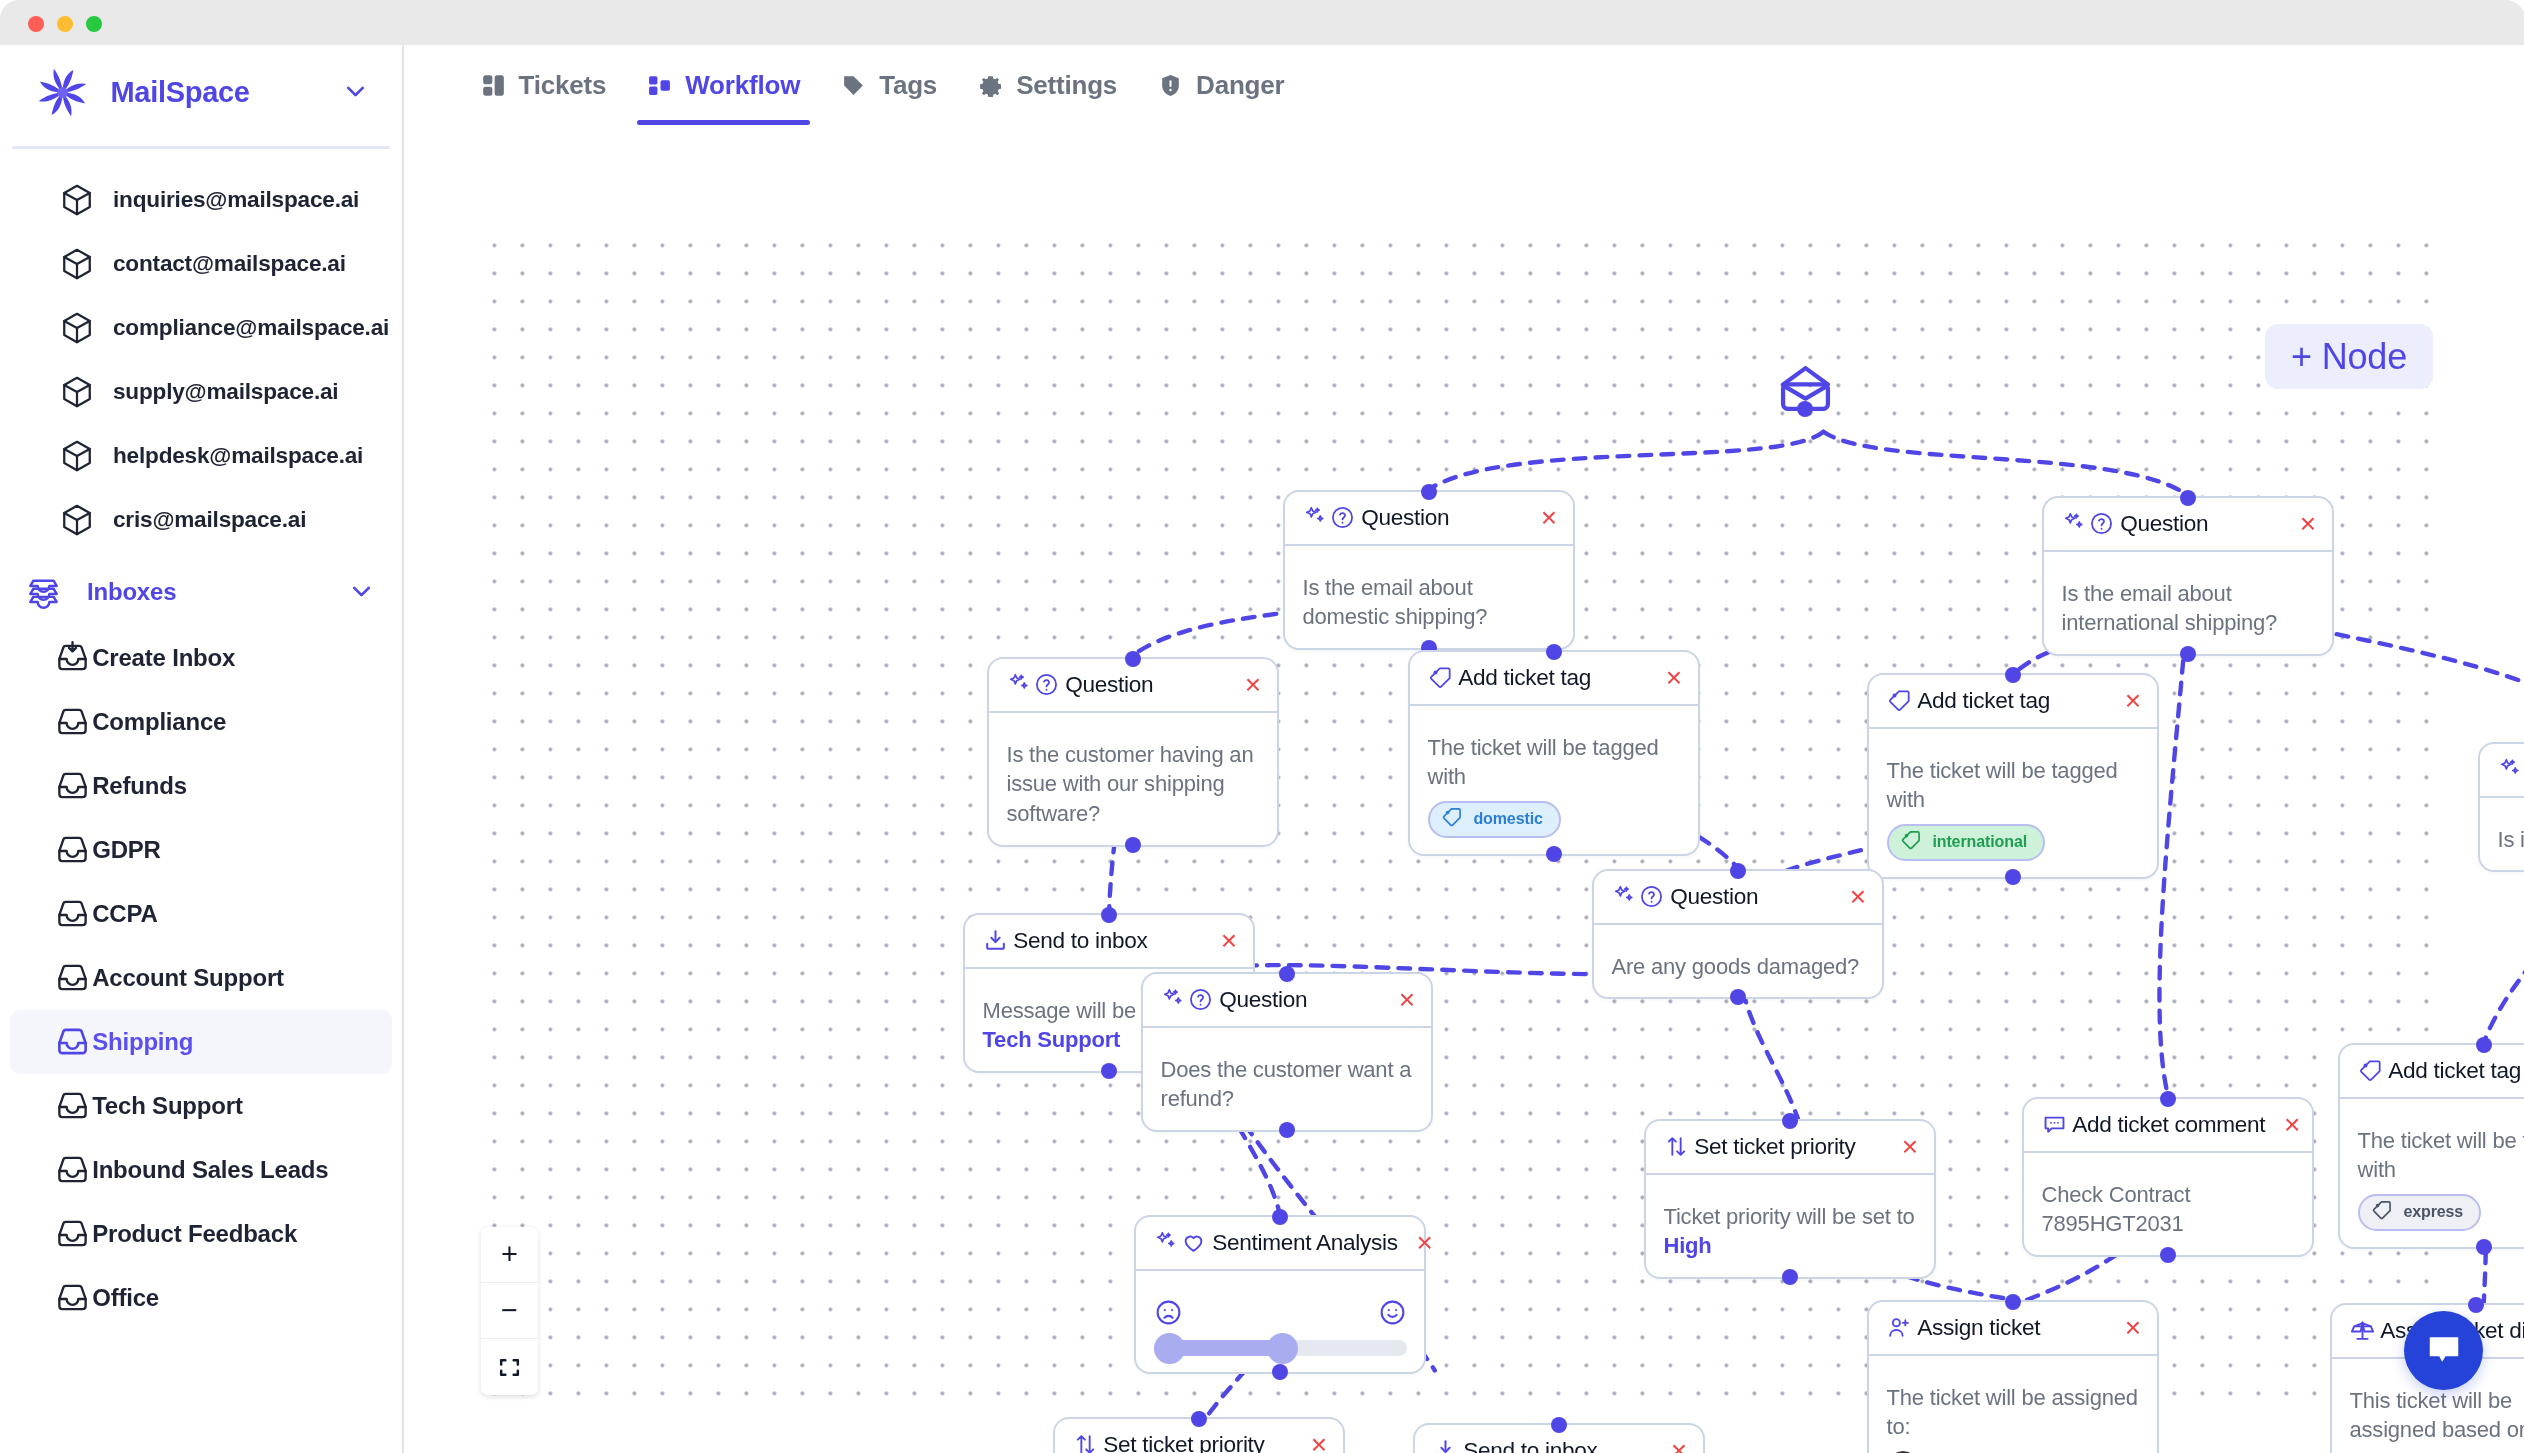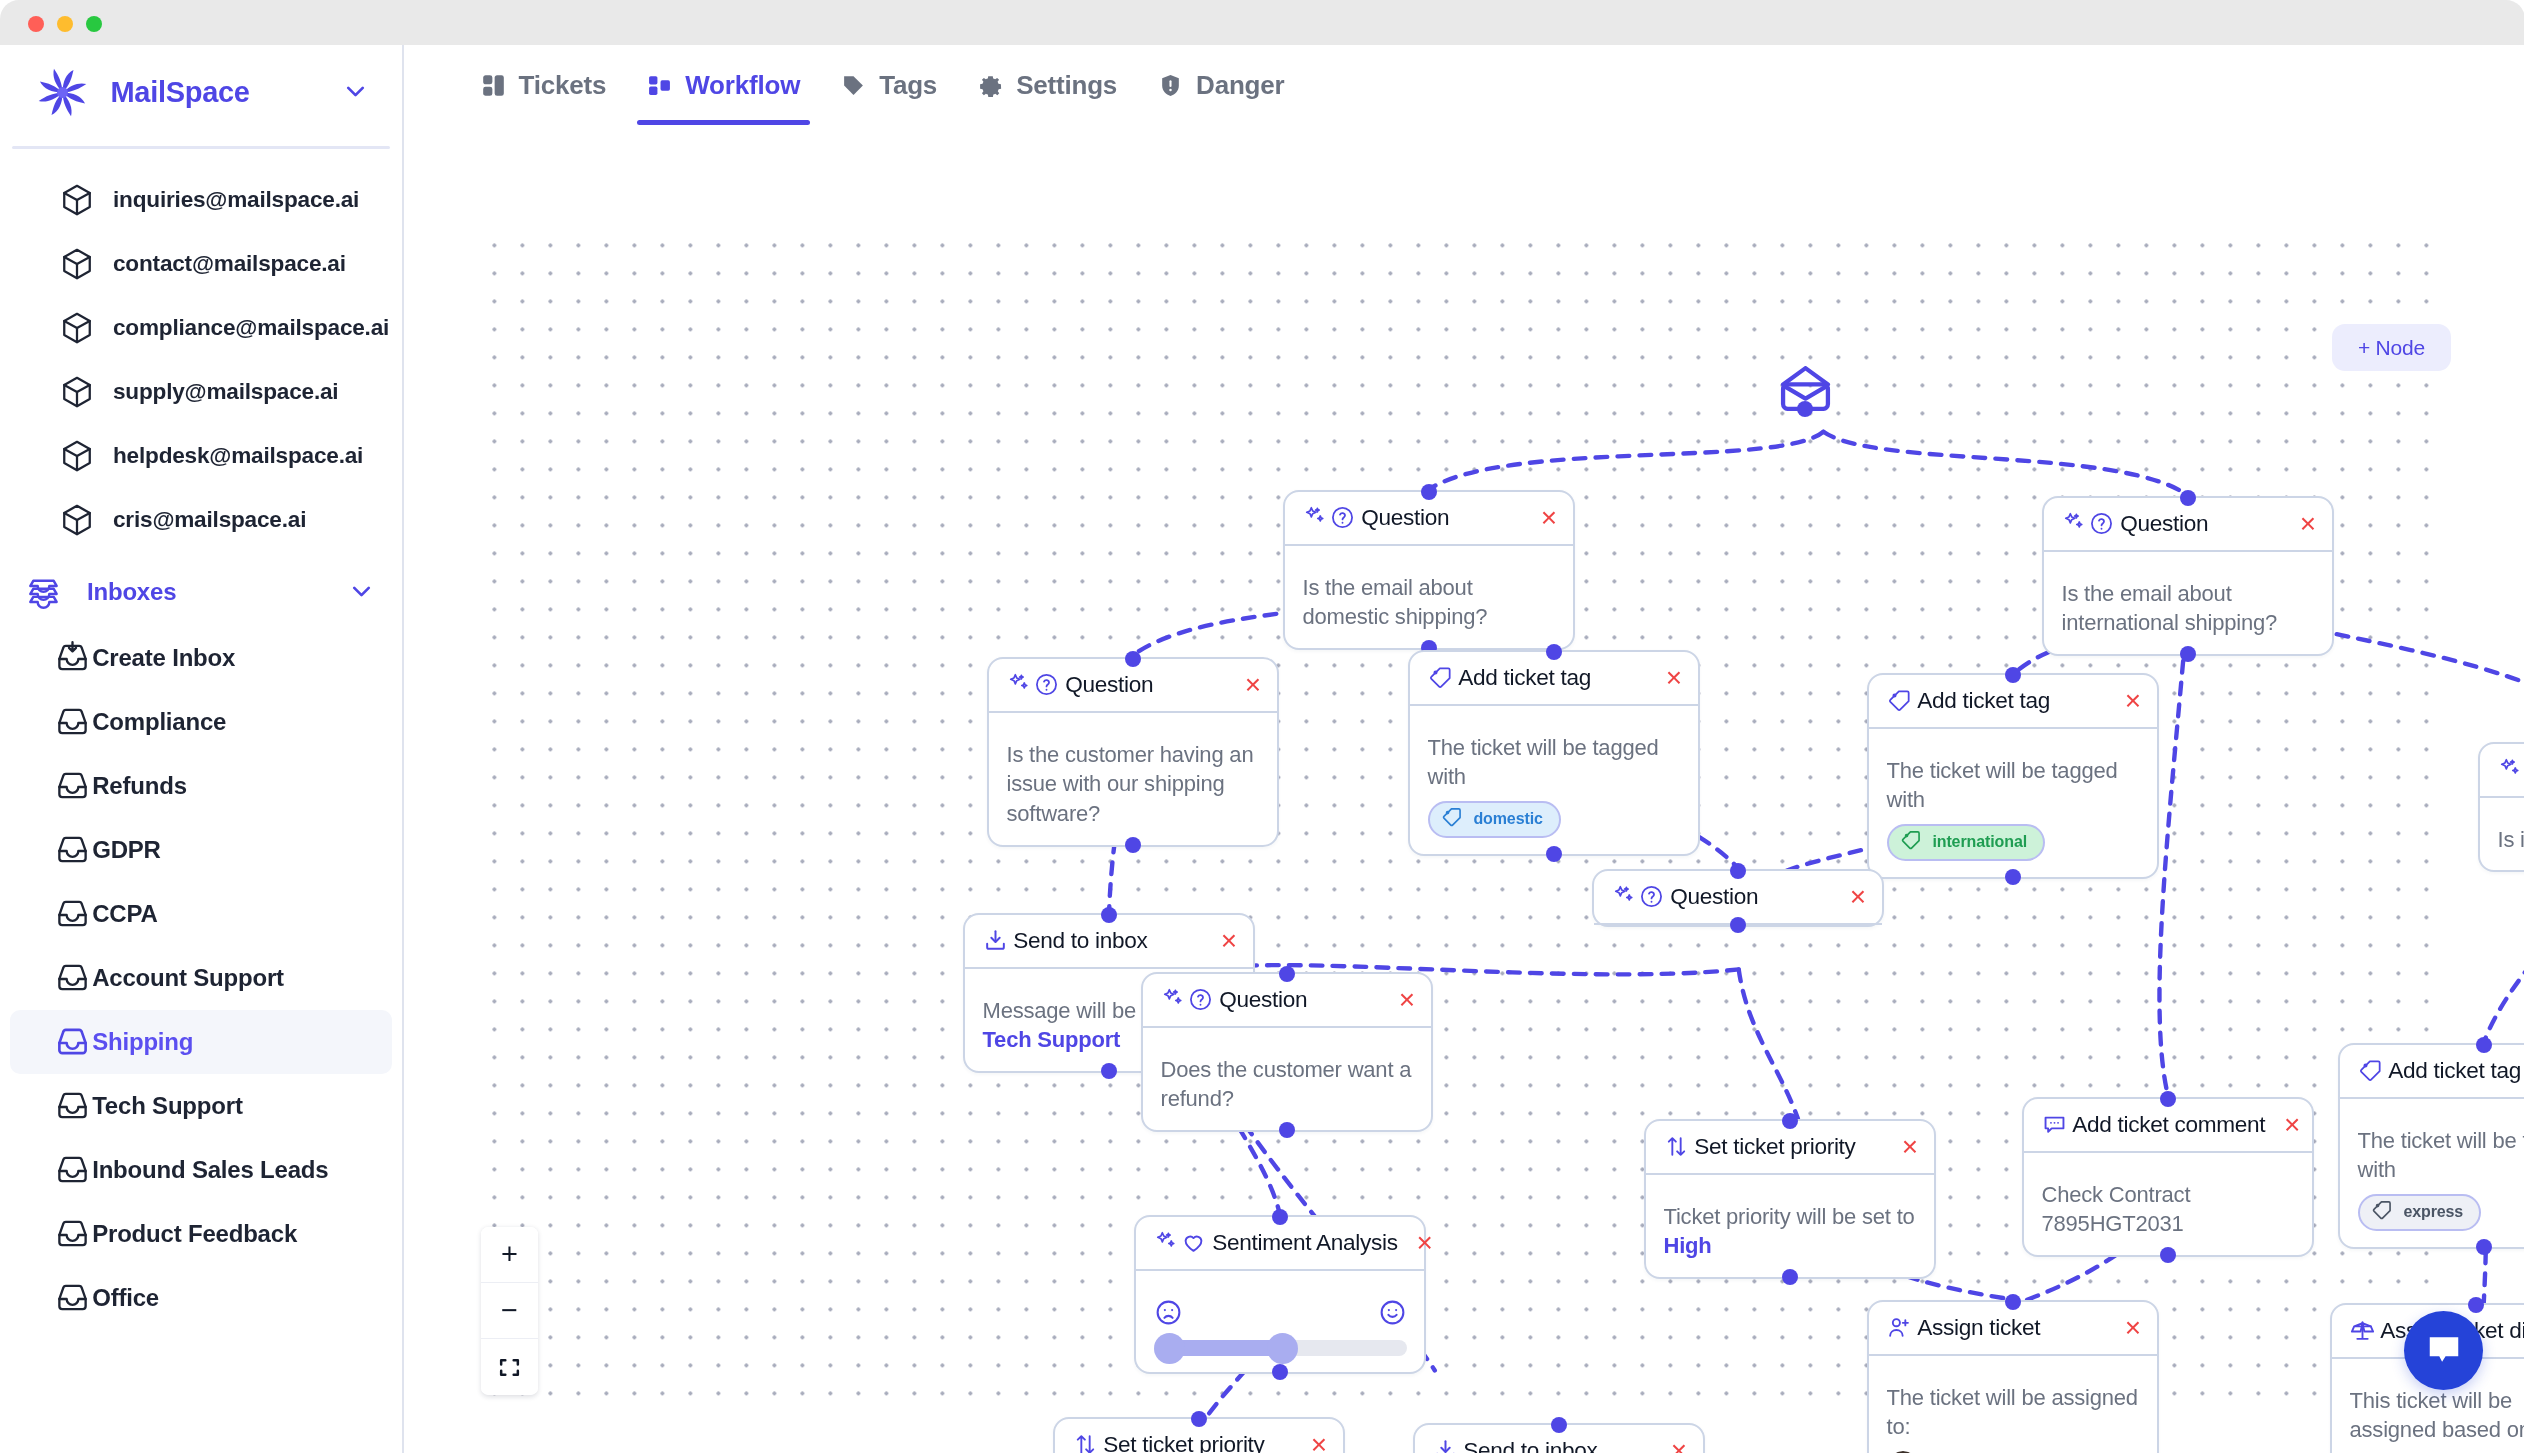--- a/index.html
+++ b/index.html
@@ -87,23 +87,23 @@
   }
   .grid {
     position:absolute; left:70px; top:102px; width:1973px; height:1176px;
     background-image: radial-gradient(circle, #a9adbd 1.9px, transparent 2px);
     background-size: 28px 28px;
     background-position: 4.4px 4.4px;
   }
   .edges { position:absolute; left:0; top:0; width:2119px; height:1328px; pointer-events:none; }
 
   .addnode-btn {
-    position:absolute; right:74px; top:199px;
+    position:absolute; right:92px; top:199px;
     background:#ecedfd; color:#4f46e5;
-    font-size:21px; font-weight:400; letter-spacing:-0.2px;
+    font-size:36px; font-weight:400; letter-spacing:-0.2px;
     padding:11.7px 26px; border-radius:13px; border:none; cursor:pointer;
   }
 
   
   .start-node { position:absolute; left:1373px; top:241px; }
 
   
   .node {
     position:absolute; background:#ffffff;
     border:2.2px solid #ccd5e6; border-radius:16px;
@@ -635,20 +635,23 @@
                     <path d="M13.8 3.2l.5 1.2 1.2.5-1.2.5-.5 1.2-.5-1.2-1.2-.5 1.2-.5z"></path>
                   </svg></span>
                 <span><svg width="25" height="25" viewBox="0 0 24 24" fill="none" stroke="#4f46e5" stroke-width="1.7" stroke-linecap="round" stroke-linejoin="round">
                     <circle cx="12" cy="12" r="9.2"></circle>
                     <path d="M9.6 9.3a2.5 2.5 0 0 1 4.8.9c0 1.7-2.4 1.9-2.4 3.6"></path>
                     <circle cx="12" cy="17" r="0.9" fill="#4f46e5" stroke="none"></circle>
                   </svg></span>
               </span>
               <span class="node-title">Question</span>
               <span class="node-close">×</span>
+            </div>
+            <div class="node-body">
+              <div class="node-text">Are any goods damaged?</div>
             </div>
             <div class="port top"></div>
             <div class="port bottom"></div>
           </div>
           <div class="node" style="left: 735px; top: 847px; width: 292px;">
             <div class="node-head">
               <span class="hicons">
                 <span><svg width="25" height="25" viewBox="0 0 24 24" fill="none" stroke="#4f46e5" stroke-width="1.6" stroke-linecap="round" stroke-linejoin="round">
                     <path d="M8 2.6l1.3 3.1L12.4 7 9.3 8.3 8 11.4 6.7 8.3 3.6 7l3.1-1.3z"></path>
                     <path d="M16.6 10.5l.7 1.7 1.7.7-1.7.7-.7 1.7-.7-1.7-1.7-.7 1.7-.7z"></path>

